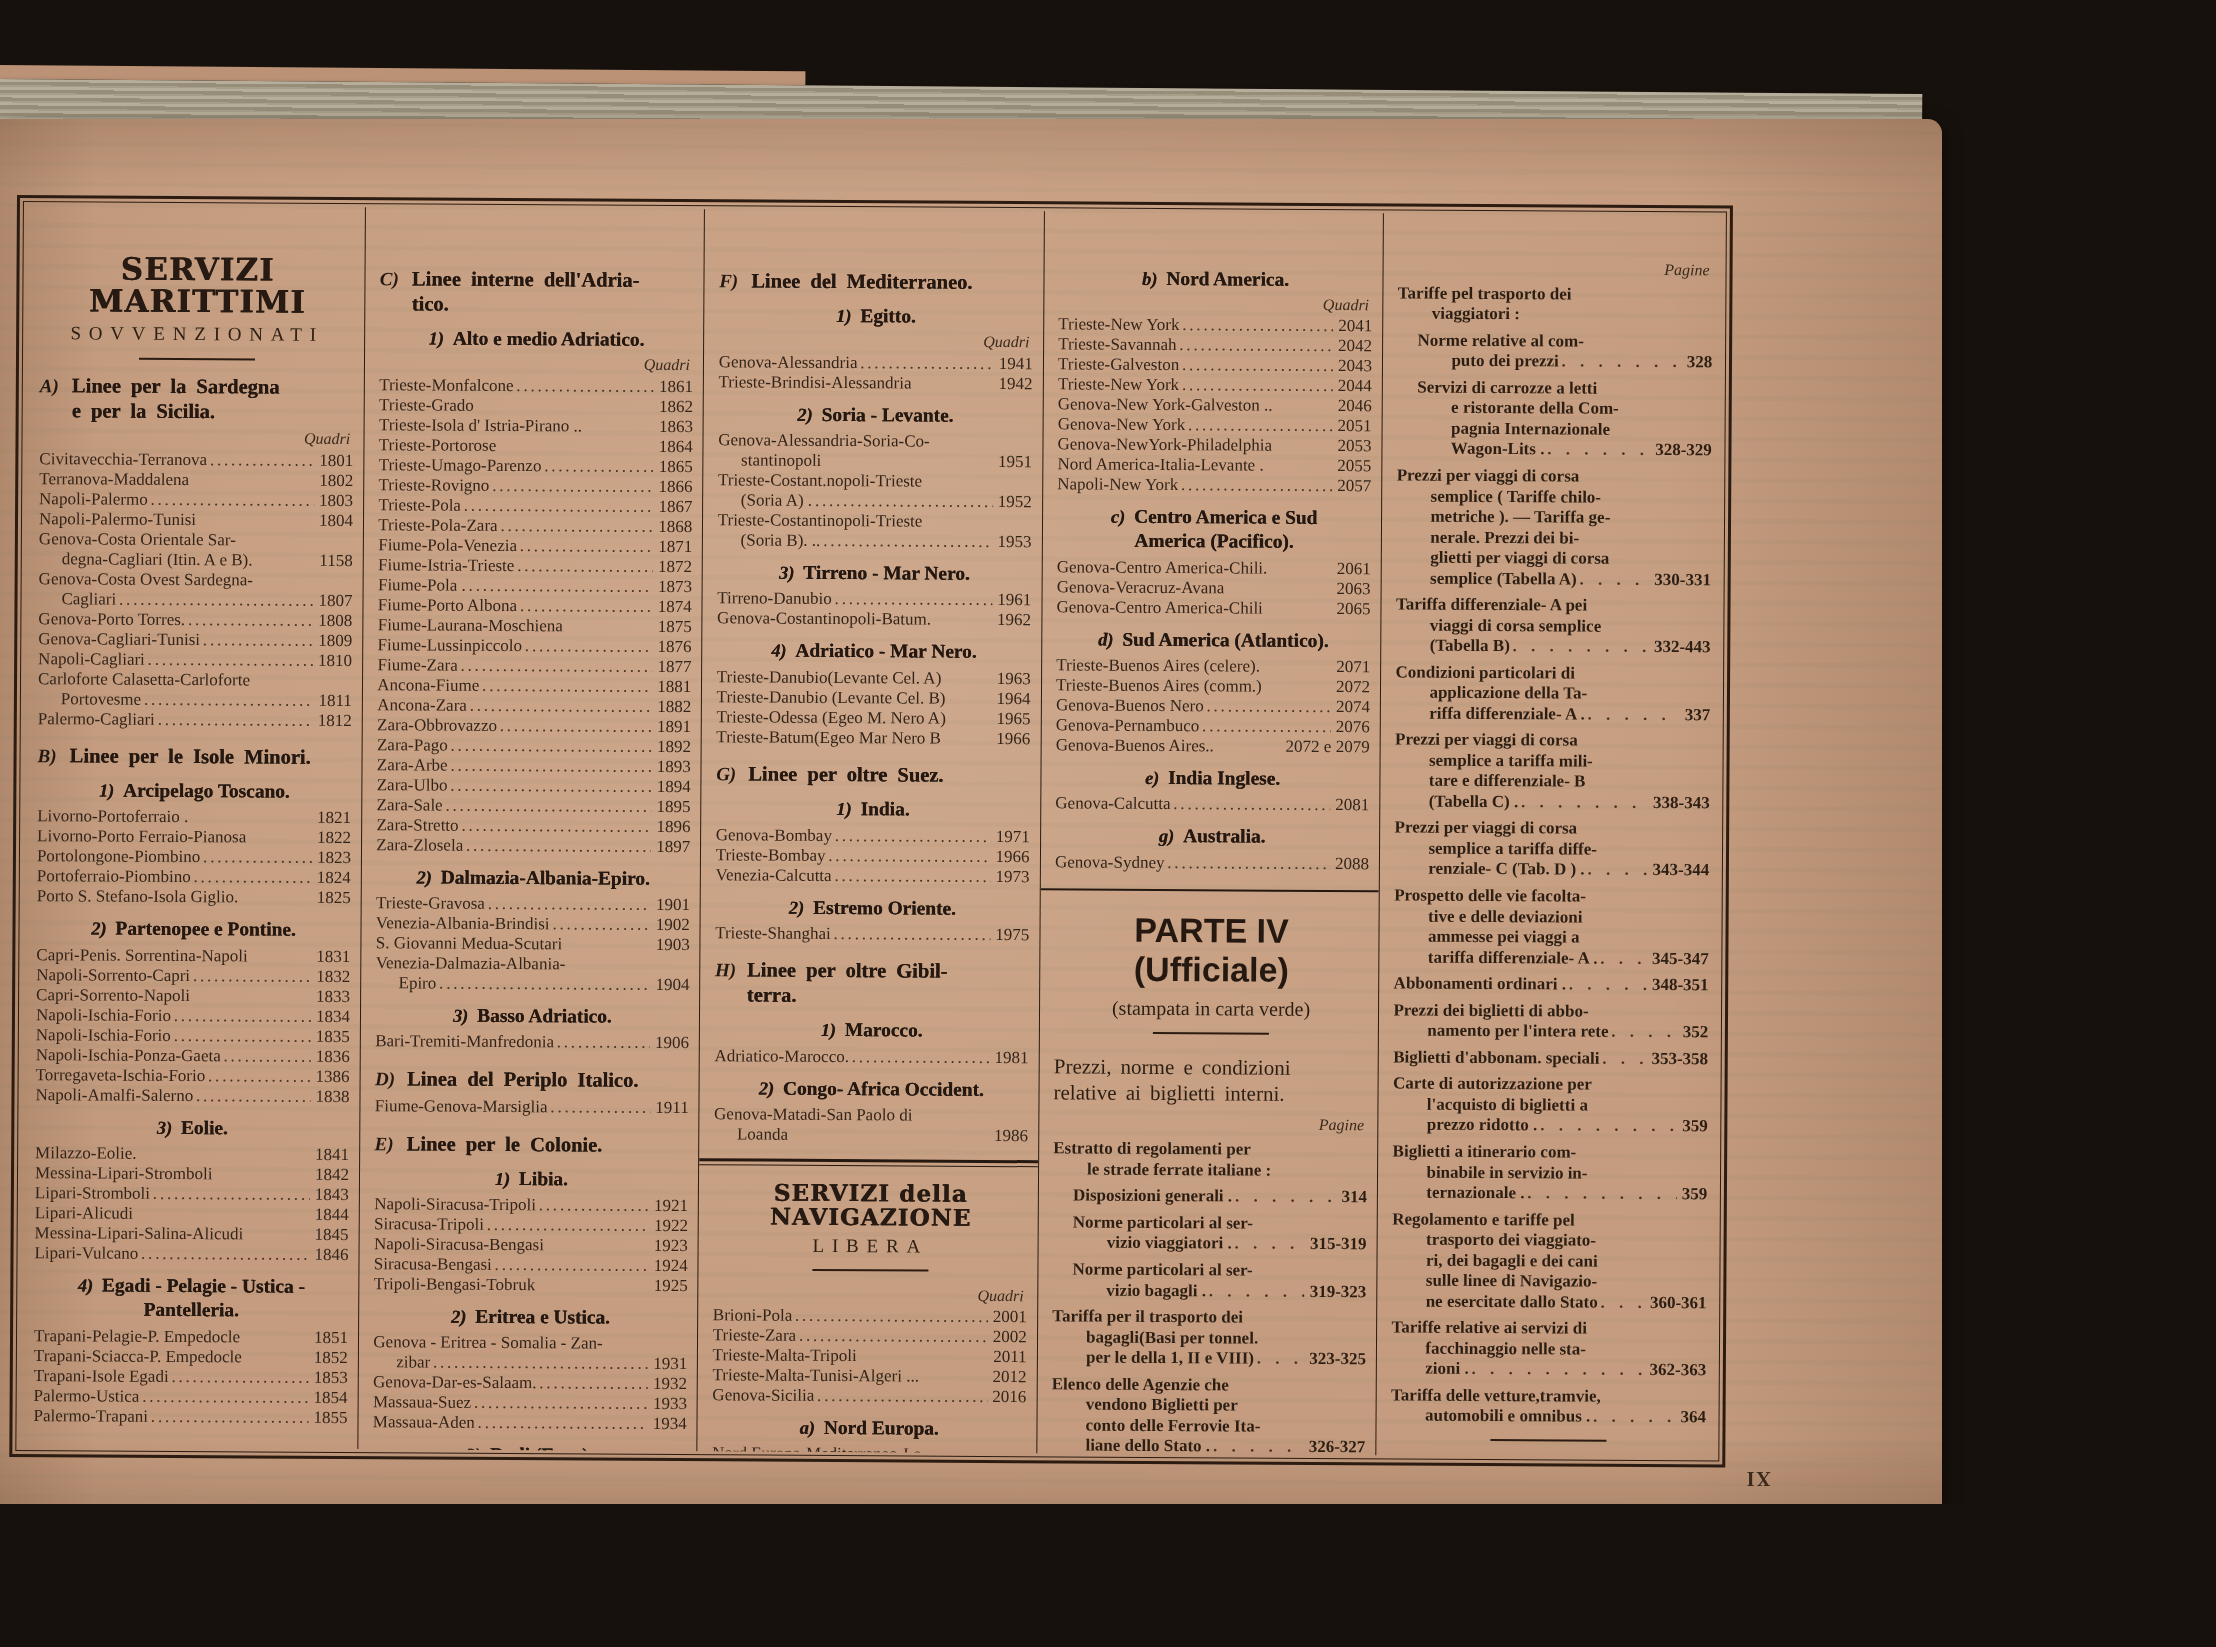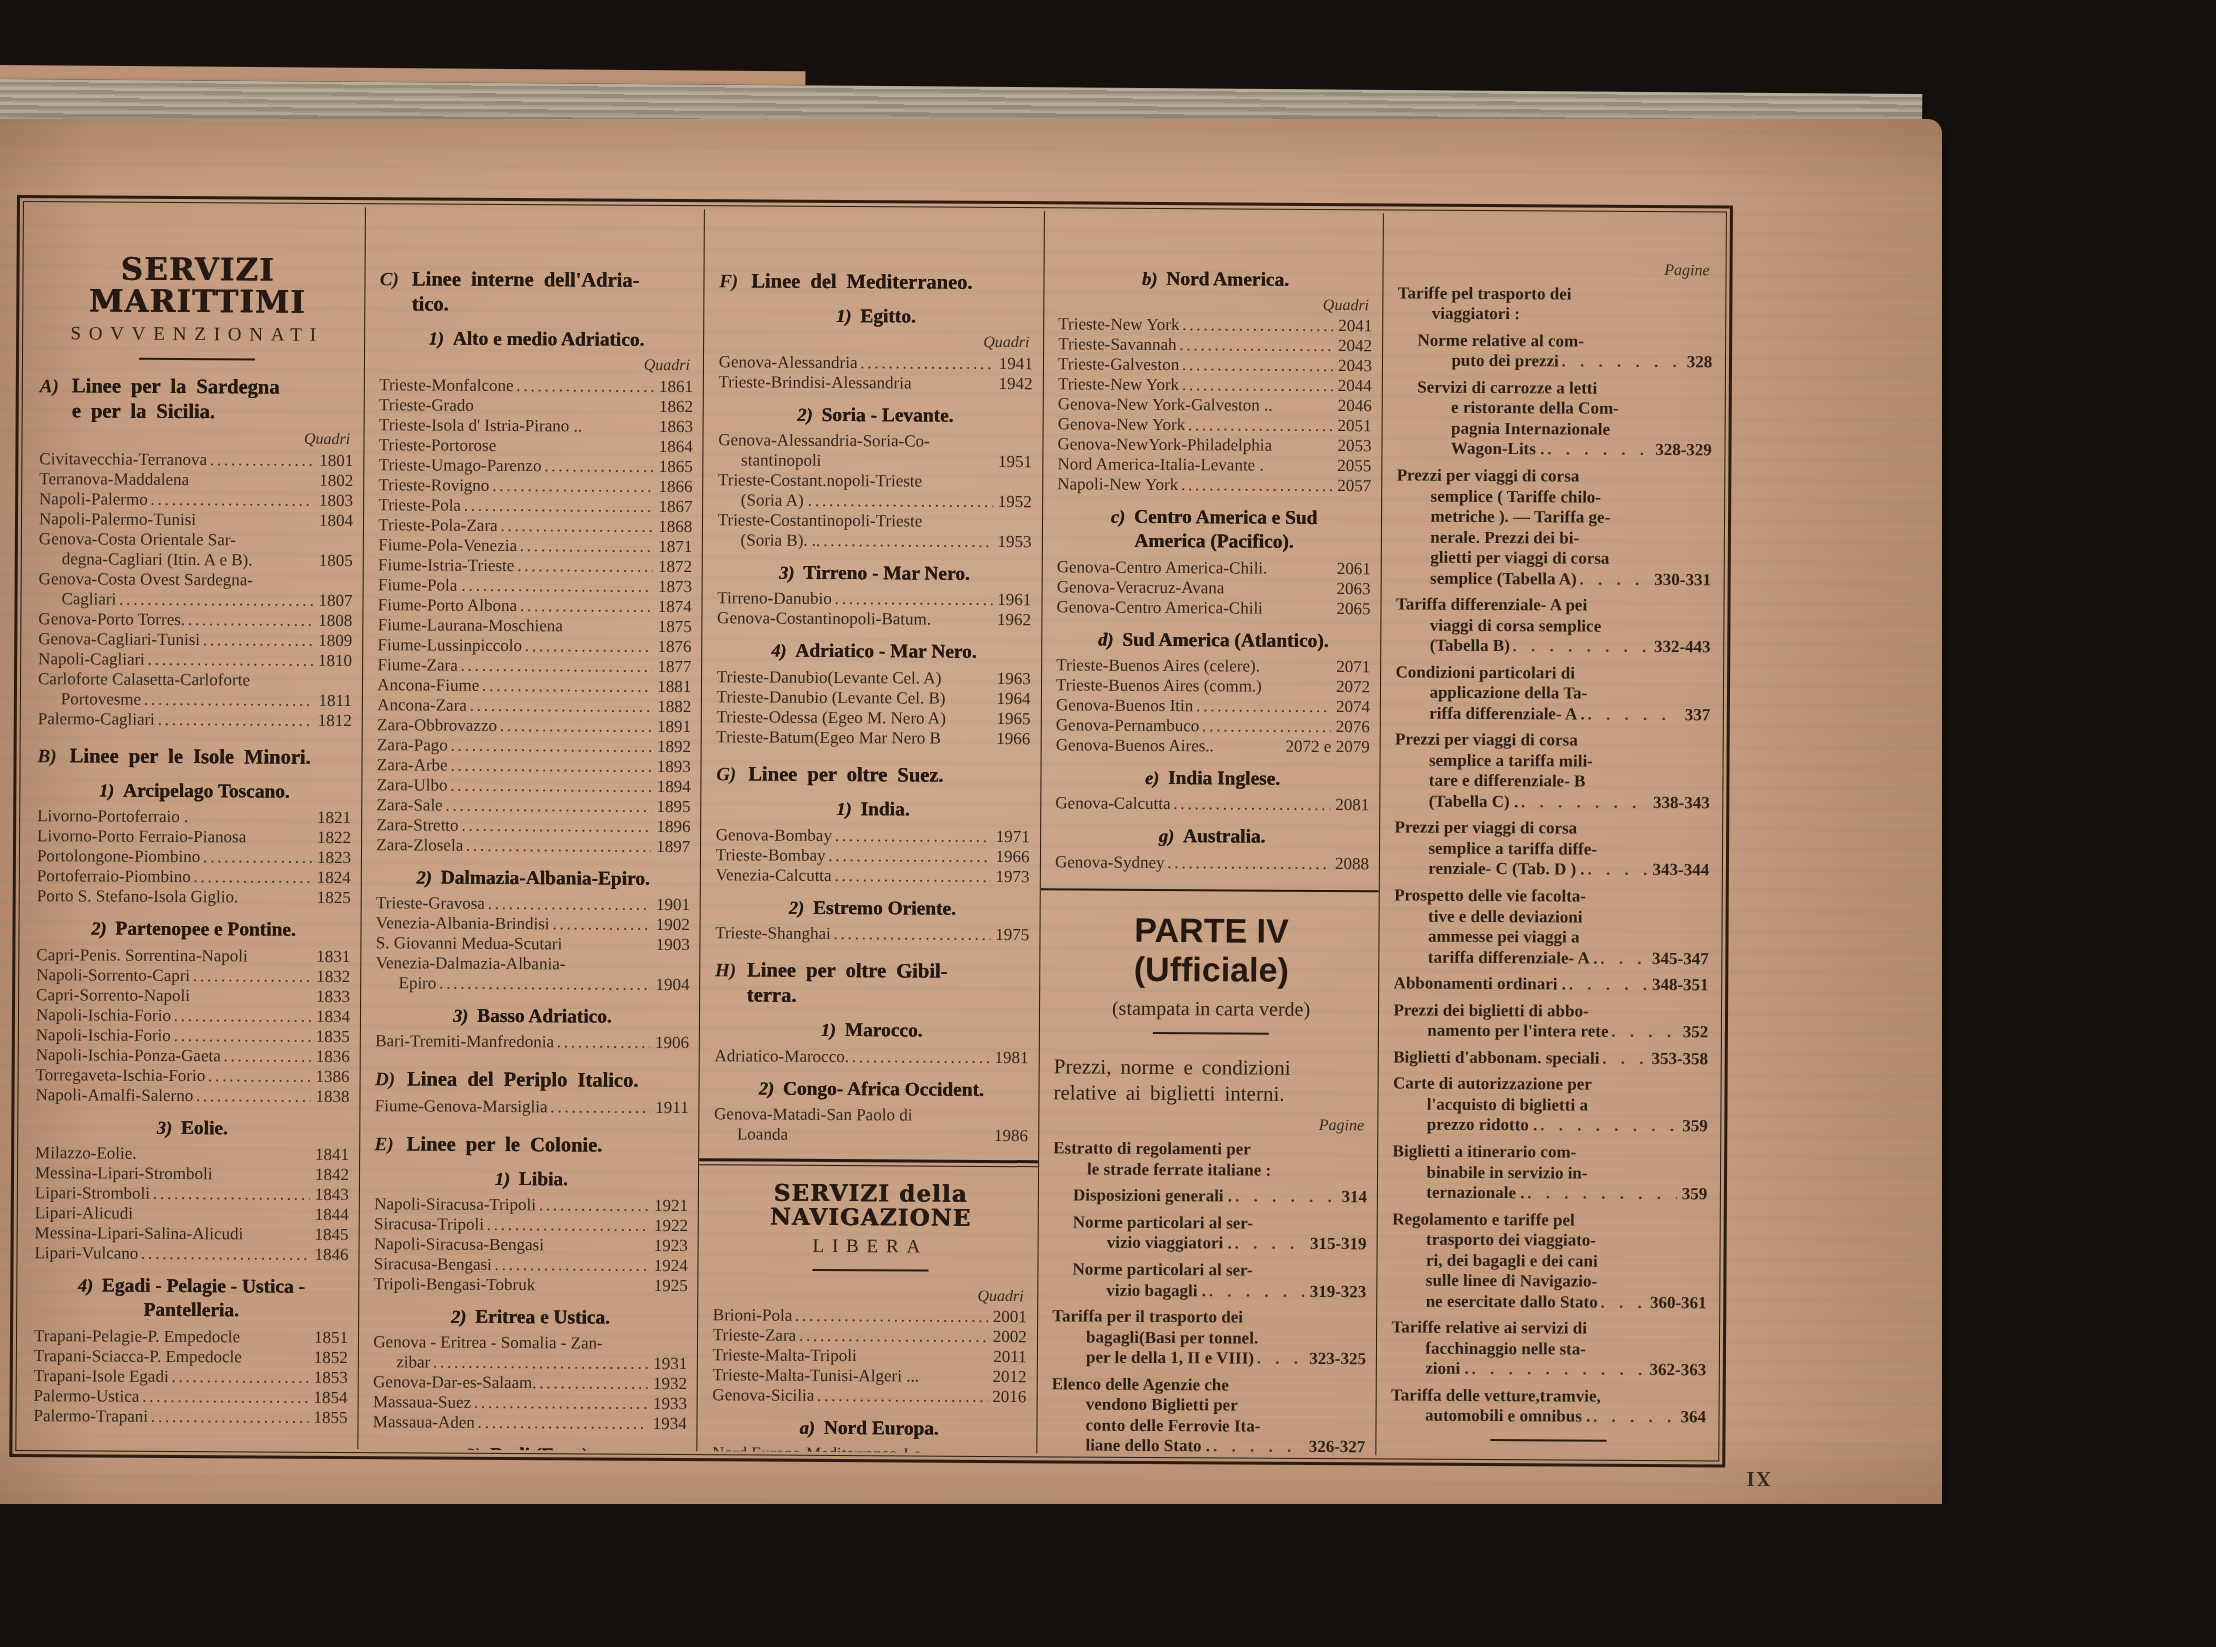--- a/index.html
+++ b/index.html
@@ -135,21 +135,21 @@
               <span class="nm">Napoli-Palermo-Tunisi</span>
               <span class="dots nodots"></span>
               <span class="q">1804</span>
             </div>
           </div>
           <div class="e">
             <div>Genova-Costa Orientale Sar-</div>
             <div class="row cont">
               <span class="nm">degna-Cagliari (Itin. A e B).</span>
               <span class="dots nodots"></span>
-              <span class="q">1805</span>
+              <span class="q">1158</span>
             </div>
           </div>
           <div class="e">
             <div>Genova-Costa Ovest Sardegna-</div>
             <div class="row cont">
               <span class="nm">Cagliari</span>
               <span class="dots"></span>
               <span class="q">1807</span>
             </div>
           </div>
@@ -966,21 +966,21 @@
           </div>
           <div class="e">
             <div class="row">
               <span class="nm">Trieste-Buenos Aires (comm.)</span>
               <span class="dots nodots"></span>
               <span class="q">2072</span>
             </div>
           </div>
           <div class="e">
             <div class="row">
-              <span class="nm">Genova-Buenos Itin</span>
+              <span class="nm">Genova-Buenos Nero</span>
               <span class="dots"></span>
               <span class="q">2074</span>
             </div>
           </div>
           <div class="e">
             <div class="row">
               <span class="nm">Genova-Pernambuco</span>
               <span class="dots"></span>
               <span class="q">2076</span>
             </div>

